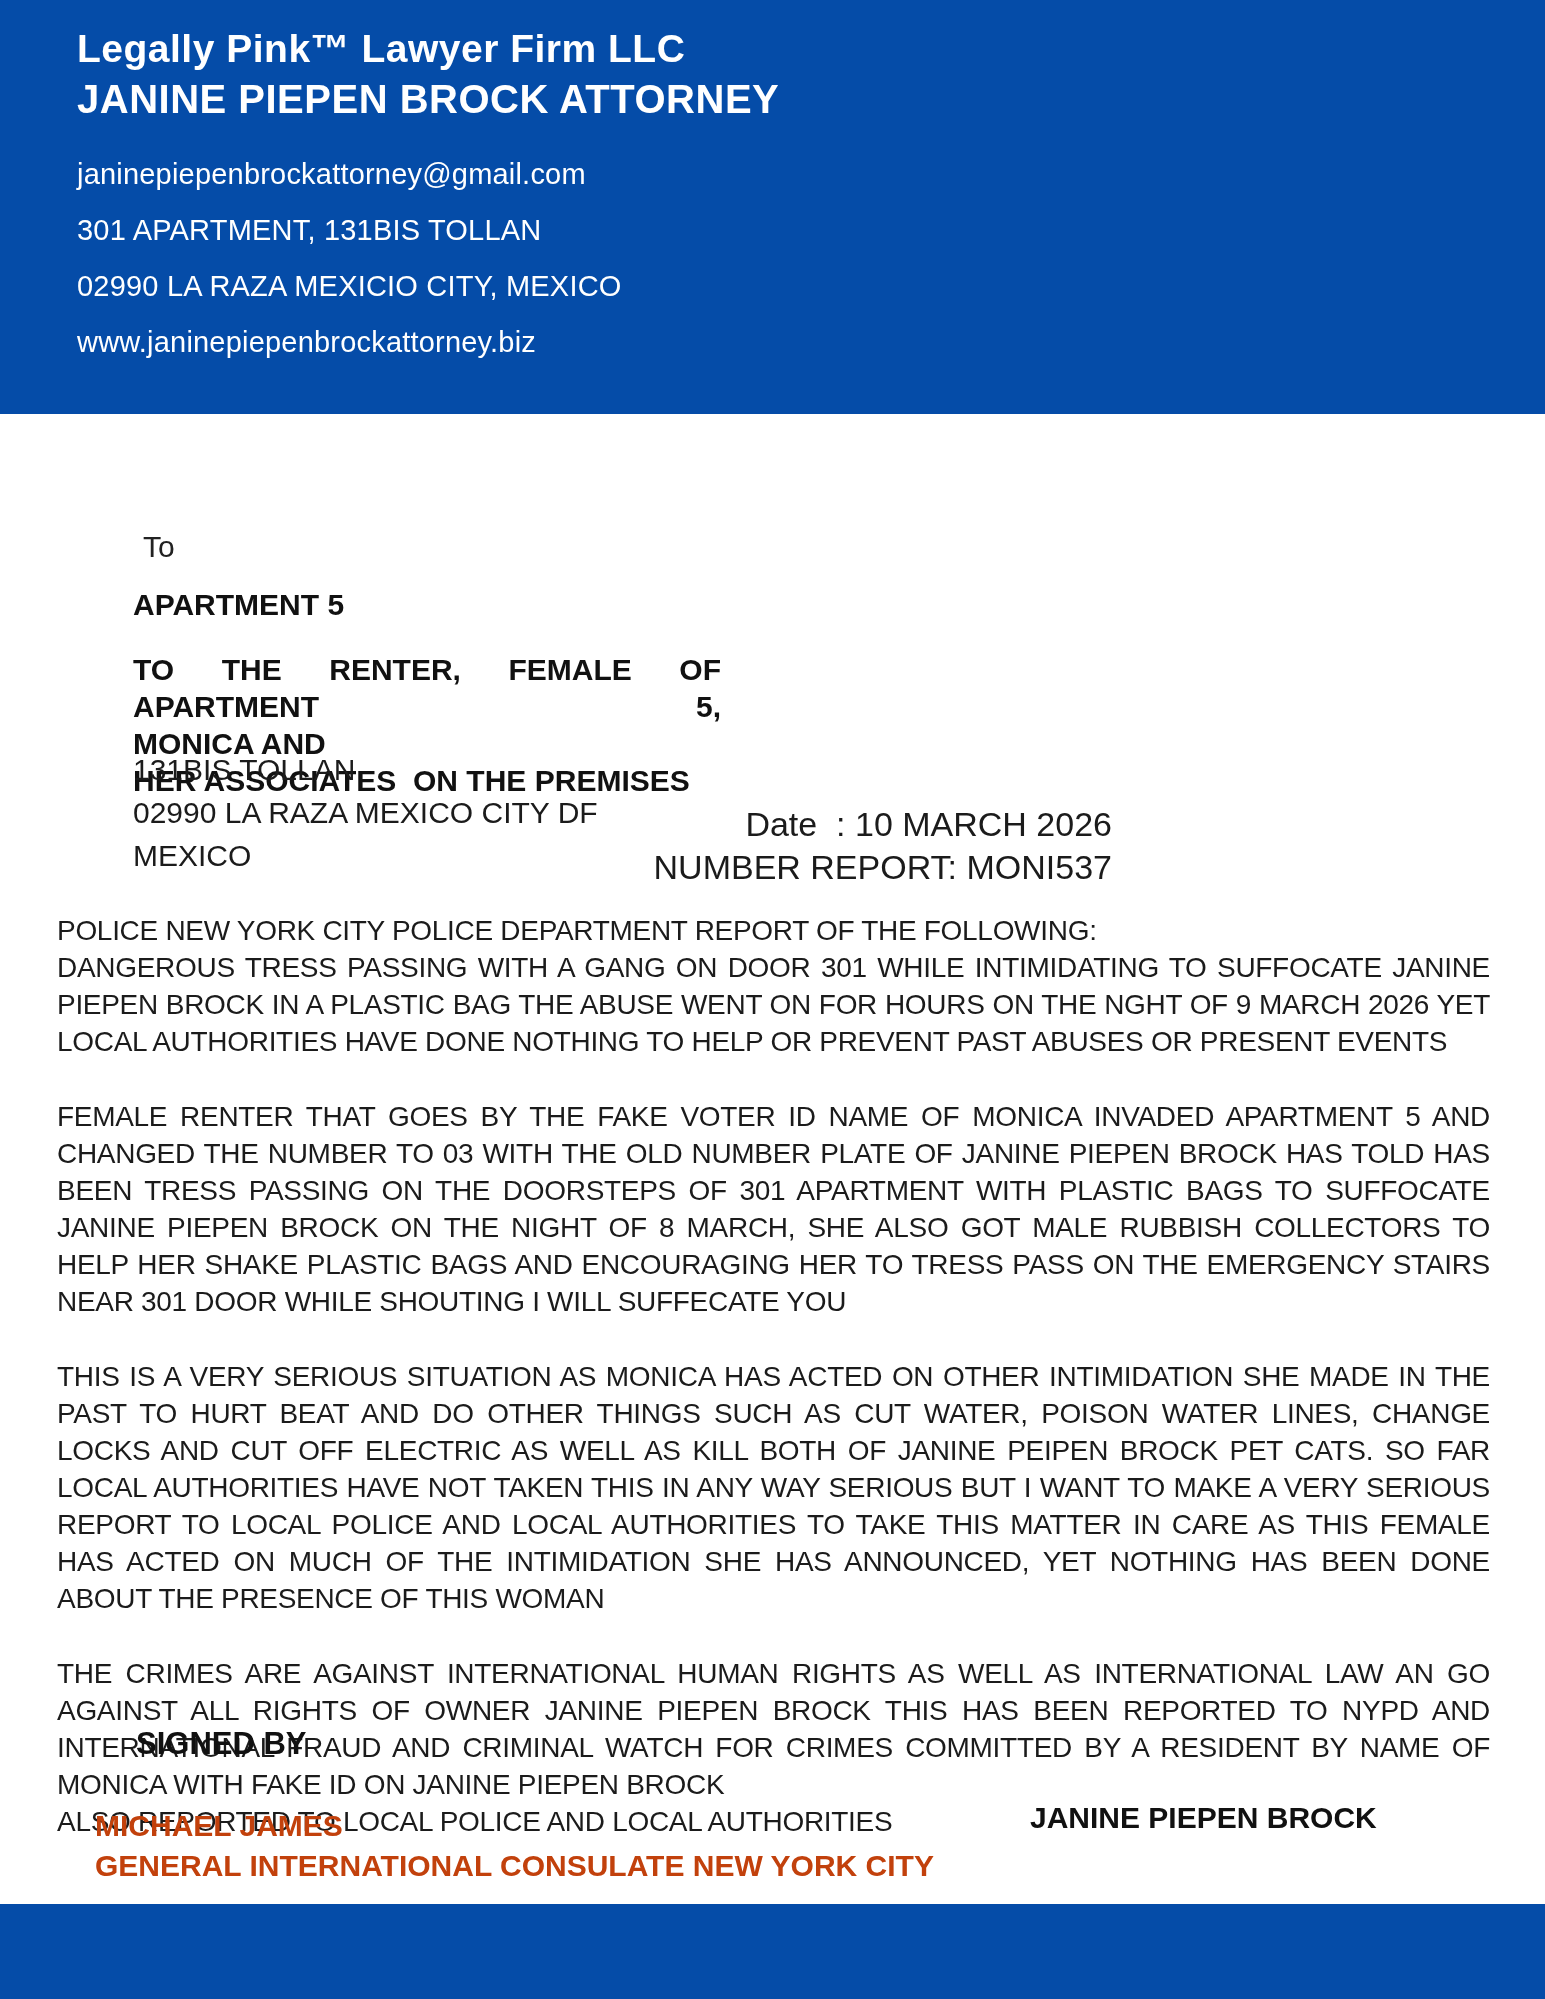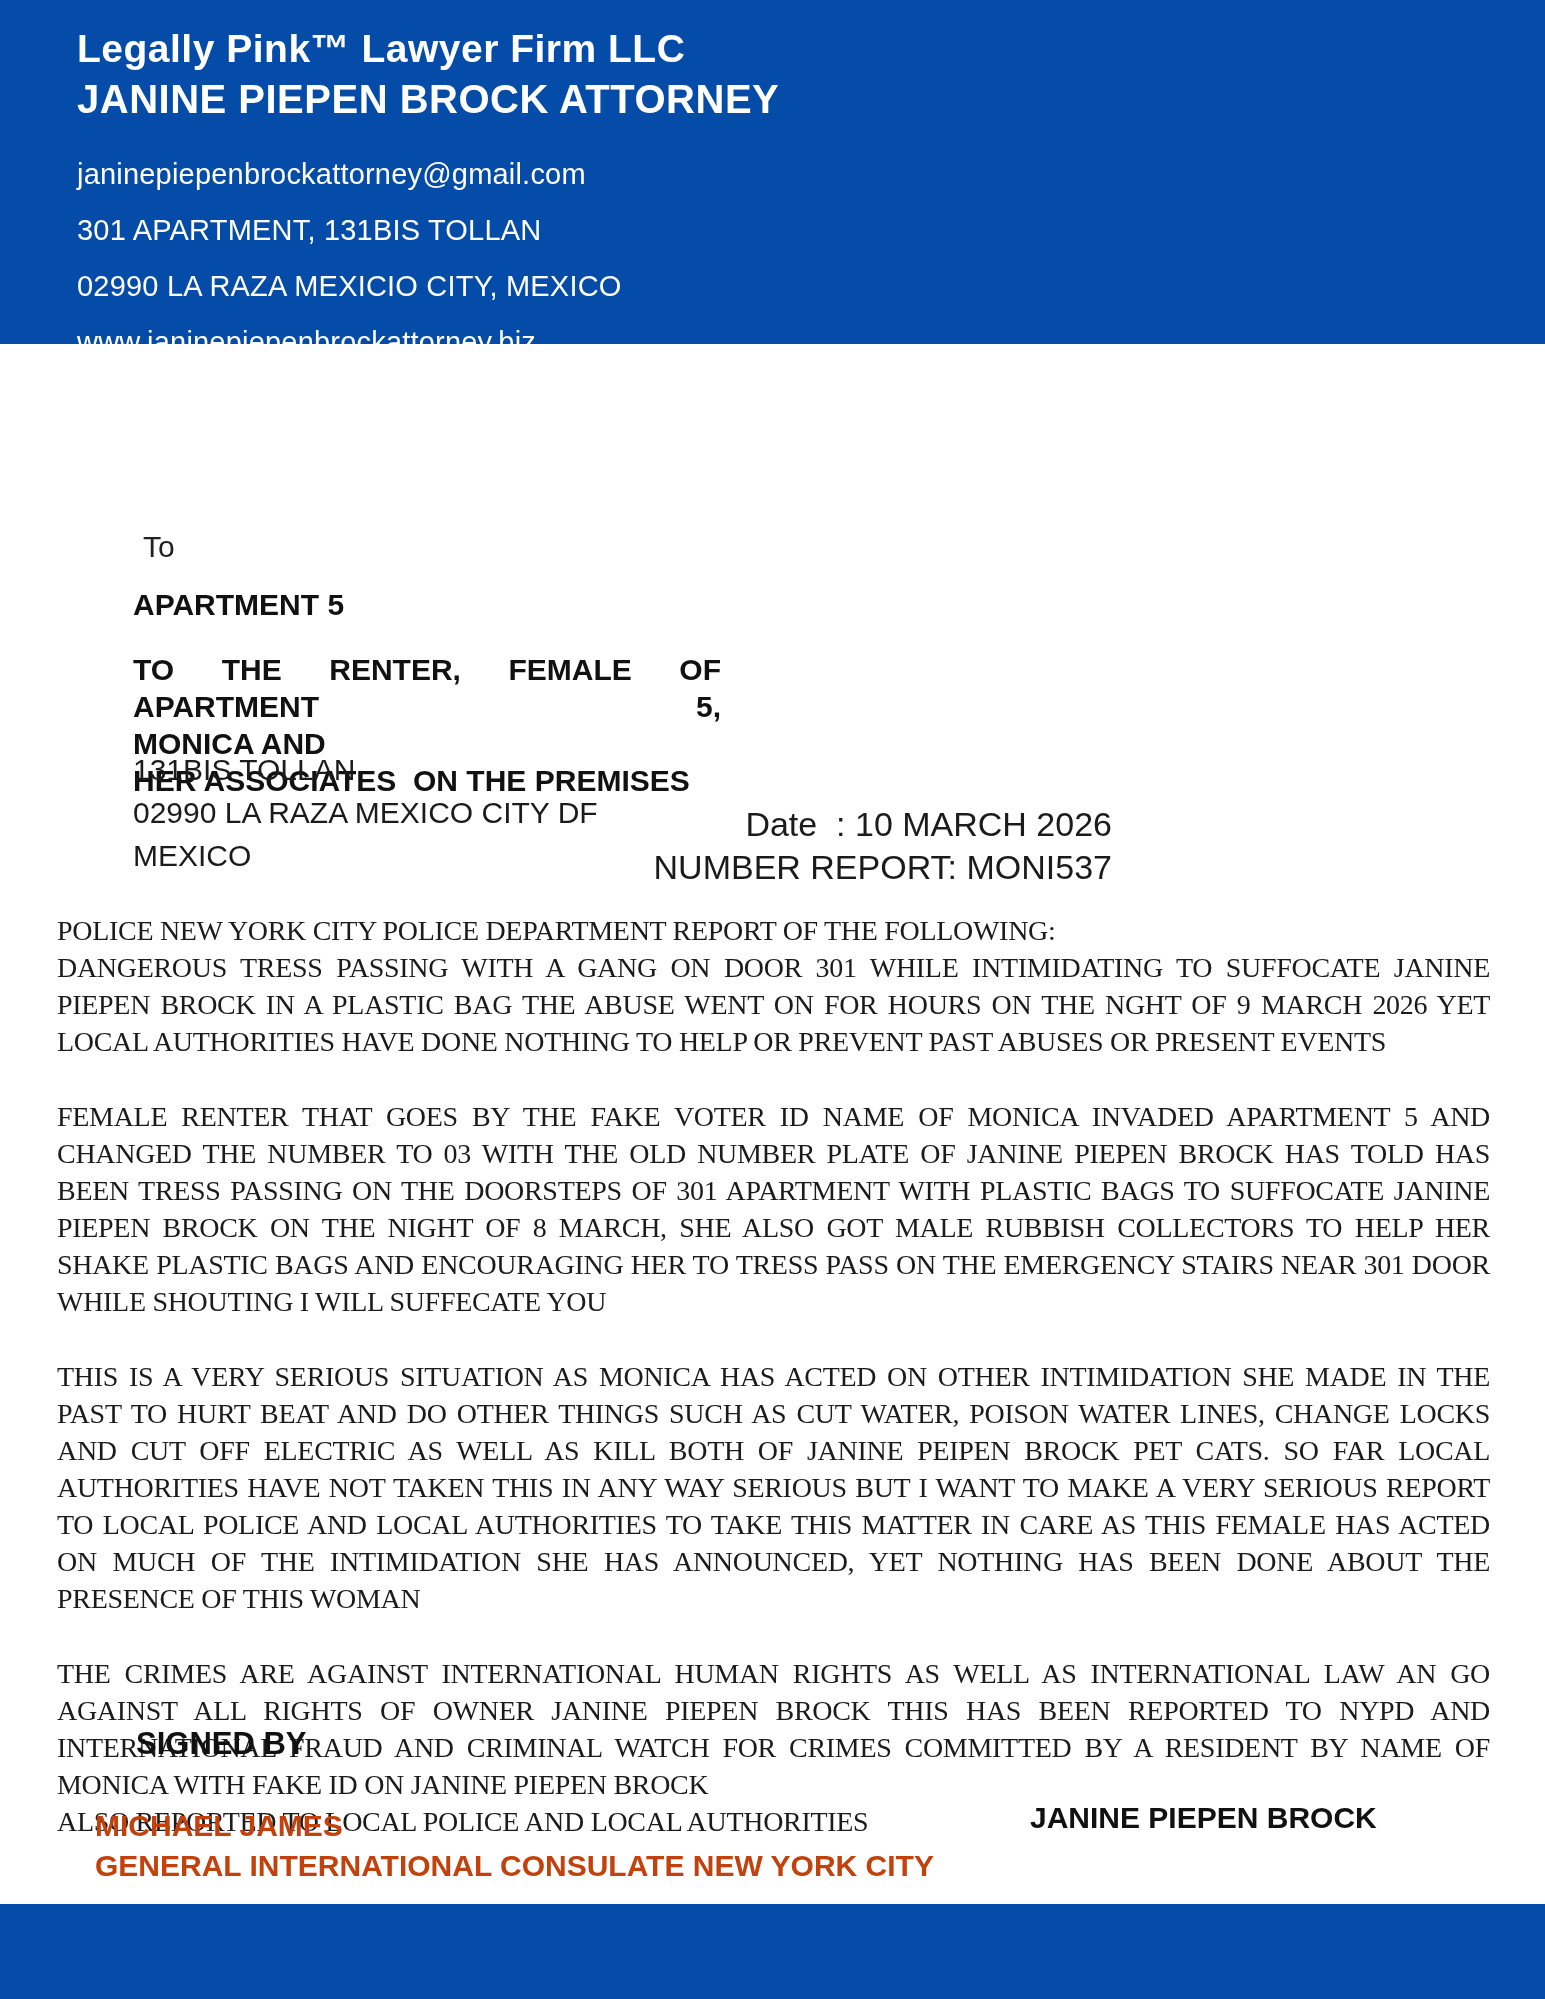--- a/index.html
+++ b/index.html
@@ -13,21 +13,21 @@
     background: #ffffff;
     overflow: hidden;
     color: #1e1e1e;
   }
 
   
   .header-band {
     position: absolute;
     top: 0; left: 0;
     width: 100%;
-    height: 344px;
+    height: 414px;
     background: #054CA8;
     color: #ffffff;
     padding: 24px 40px 0 77px;
   }
   .brand-line1 {
     font-size: 39px;
     font-weight: 700;
     line-height: 50px;
     letter-spacing: 0.5px;
   }
@@ -94,21 +94,20 @@
     width: 1433px;
     font-size: 28px;
     line-height: 37px;
     letter-spacing: -0.3px;
     color: #1b1b1b;
   }
   .para {
     text-align: justify;
     white-space: pre-line;
     margin-bottom: 38px;
-    font-family: Liberation Serif, serif;
   }
   .para:last-child { margin-bottom: 0; }
 
   
   .signed-by {
     position: absolute;
     left: 95px; top: 1726px;
     font-size: 31px;
     font-weight: 700;
     color: #111111;

